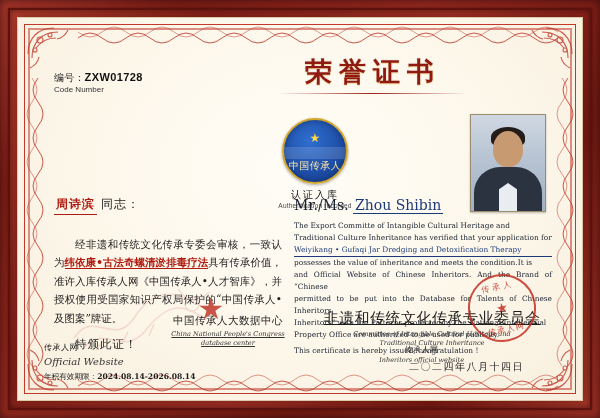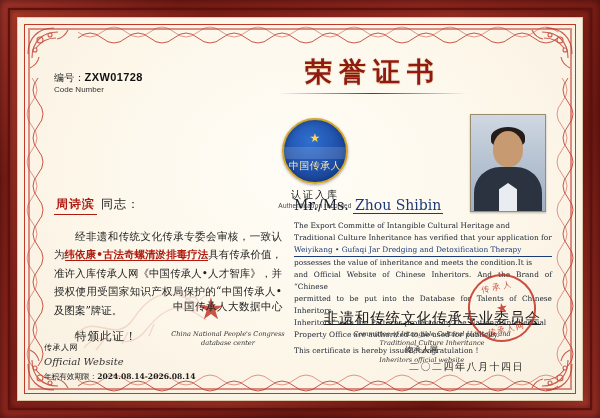--- a/index.html
+++ b/index.html
@@ -228,21 +228,21 @@
     position: absolute;
     left: 36px;
     top: 178px;
     width: 228px;
     font-family: "DejaVu Serif", "Liberation Serif", serif;
     color: #1d1d1d;
   }
   .cn-salutation {
     font-size: 12px;
     letter-spacing: 1px;
-    margin-bottom: 12px;
+    margin-bottom: 20px;
   }
   .cn-name {
     display: inline-block;
     color: #b01b10;
     font-weight: bold;
     border-bottom: 1px solid #b01b10;
     padding: 0 2px 1px;
     margin-right: 4px;
   }
   .cn-para {
@@ -301,25 +301,26 @@
     width: 180px;
     text-align: center;
     font-family: "DejaVu Serif", "Liberation Serif", serif;
     color: #1d1d1d;
   }
   .sig-left .cn {
     font-size: 10.5px;
     letter-spacing: .5px;
   }
   .sig-left .en {
-    margin-top: 16px;
+    margin-top: 2px;
     font-size: 6.6px;
     font-style: italic;
     color: #333;
     line-height: 1.35;
+    text-decoration: underline;
   }
   .sig-right {
     position: absolute;
     right: 34px;
     bottom: 52px;
     width: 232px;
     text-align: center;
     font-family: "DejaVu Serif", "Liberation Serif", serif;
     color: #1d1d1d;
   }

